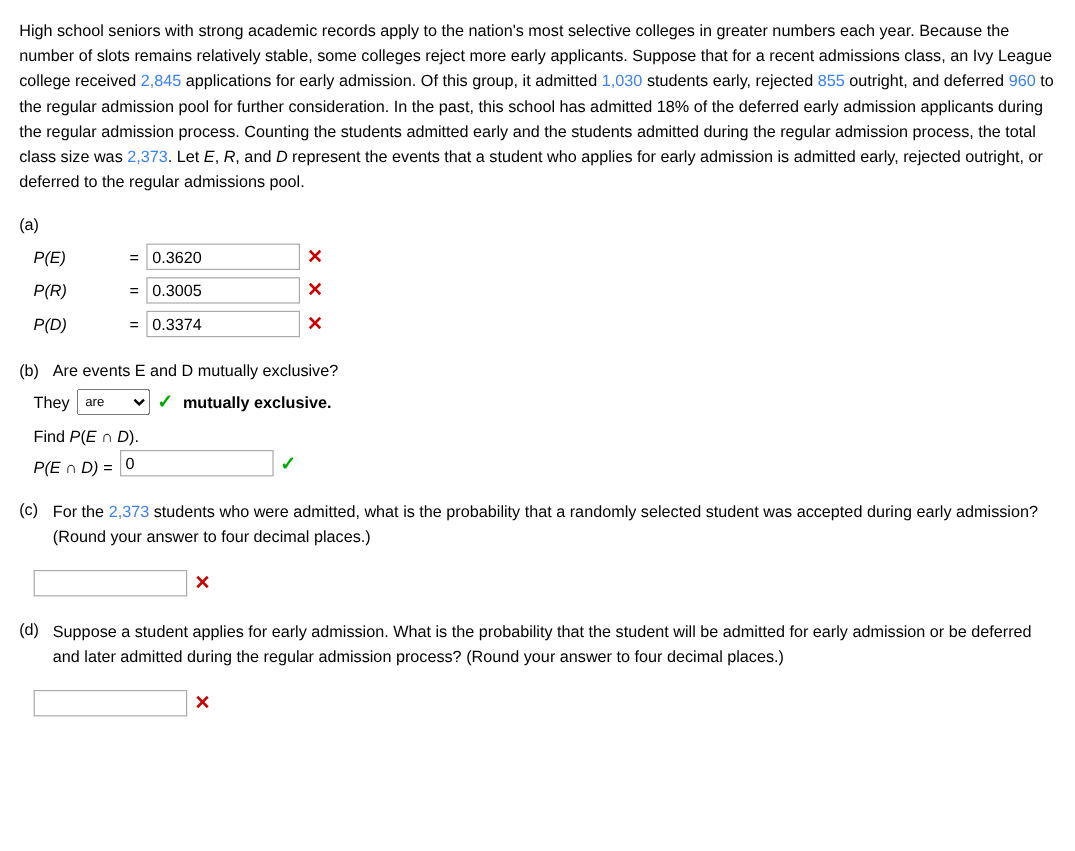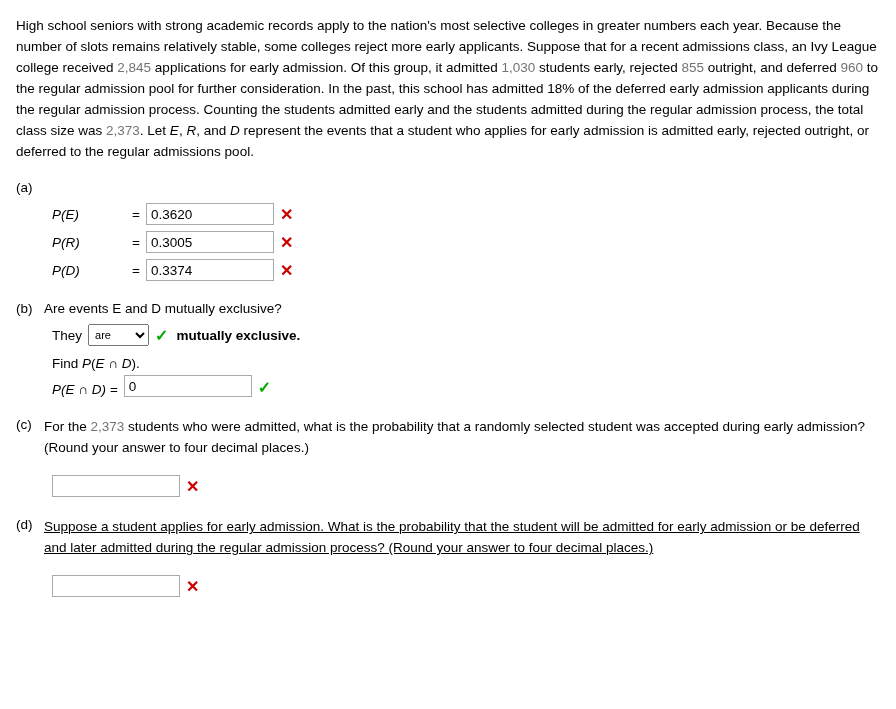--- a/index.html
+++ b/index.html
@@ -14,37 +14,37 @@
       color: #000;
       padding: 16px;
       width: 896px;
       min-height: 709px;
     }
     .intro-text {
       line-height: 1.55;
       margin-bottom: 18px;
     }
     .highlight-red {
-      color: #737373;
+      color: #3b82f6;
     }
     .section {
       margin-bottom: 20px;
     }
     .section-label {
       font-weight: normal;
       margin-bottom: 8px;
       display: flex;
       align-items: flex-start;
     }
     .section-letter {
       min-width: 28px;
       font-style: normal;
     }
     .section-content {
-      margin-left: 36px;
+      margin-left: 12px;
     }
     .input-row {
       display: flex;
       align-items: center;
       margin-bottom: 6px;
     }
     .input-label {
       min-width: 80px;
       font-style: italic;
     }
@@ -101,21 +101,20 @@
     .italic {
       font-style: italic;
     }
     .part-c-question {
       line-height: 1.55;
       margin-bottom: 8px;
     }
     .part-d-question {
       line-height: 1.55;
       margin-bottom: 8px;
-      text-decoration: underline;
     }
   </style>
 </head>
 <body>
 
 <div class="intro-text">
   <span>High school seniors with strong academic records apply to the nation's most selective colleges in greater numbers each year. Because the number of slots remains relatively stable, some colleges reject more early applicants. Suppose that for a recent admissions class, an Ivy League college received </span><span class="highlight-red">2,845</span><span> applications for early admission. Of this group, it admitted </span><span class="highlight-red">1,030</span><span> students early, rejected </span><span class="highlight-red">855</span><span> outright, and deferred </span><span class="highlight-red">960</span><span> to the regular admission pool for further consideration. In the past, this school has admitted 18% of the deferred early admission applicants during the regular admission process. Counting the students admitted early and the students admitted during the regular admission process, the total class size was </span><span class="highlight-red">2,373</span><span>. Let <span class="italic">E</span>, <span class="italic">R</span>, and <span class="italic">D</span> represent the events that a student who applies for early admission is admitted early, rejected outright, or deferred to the regular admissions pool.</span>
 </div>
 
 <div class="section">

